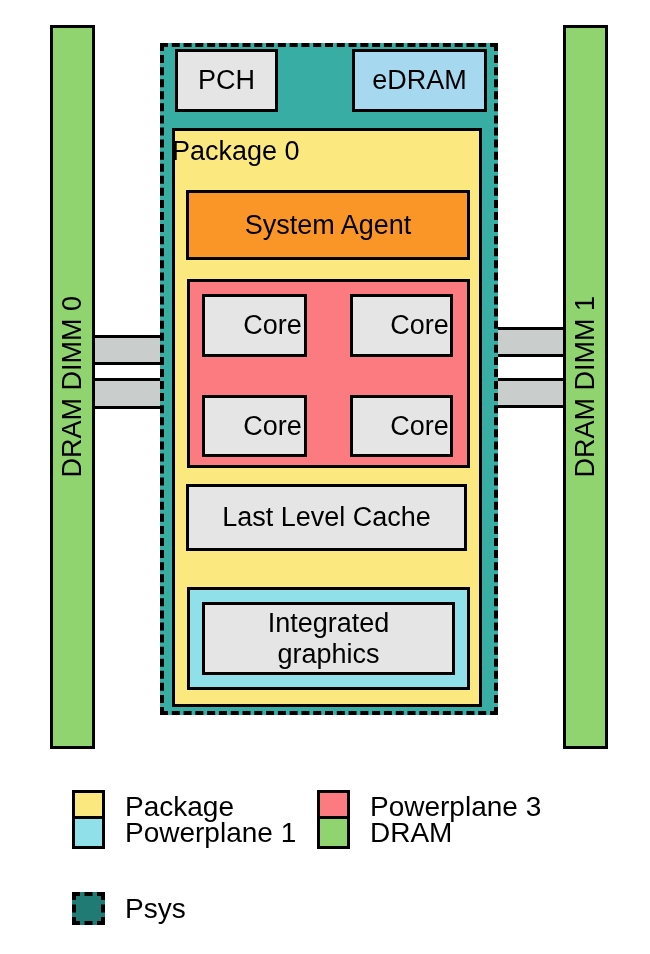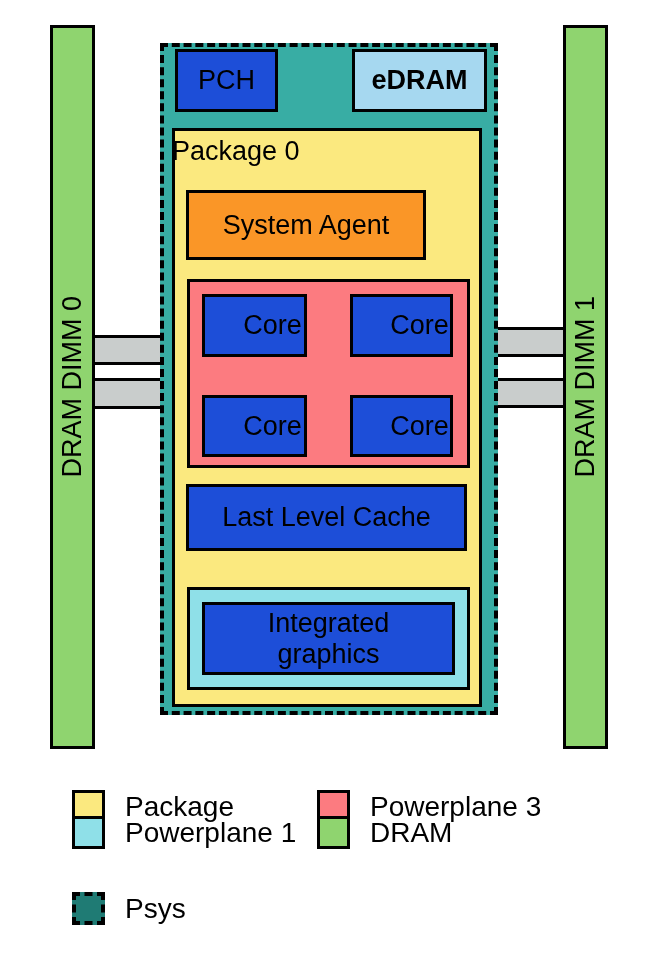--- a/index.html
+++ b/index.html
@@ -18,28 +18,28 @@
   .bus-l1 { left:92px;  top:335px; width:72px; height:30px; }
   .bus-l2 { left:92px;  top:378px; width:72px; height:31px; }
   .bus-r1 { left:494px; top:327px; width:72px; height:30px; }
   .bus-r2 { left:494px; top:378px; width:72px; height:30px; }
 
   
   .psys { left:160px; top:43px; width:338px; height:672px; background:#38ADA4; border:4px dashed #000; z-index:2; }
 
   
   .box { border:3px solid #000; display:flex; flex-direction:column; align-items:center; justify-content:center; text-align:center; font-size:27px; line-height:31px; z-index:4; }
-  .gray   { background:#1d4ed8; }
+  .gray   { background:#e5e5e5; }
   .pch    { left:175px; top:49px; width:103px; height:63px; }
-  .edram  { left:352px; top:49px; width:135px; height:63px; background:#A6D8F0;font-weight:bold; }
+  .edram  { left:352px; top:49px; width:135px; height:63px; background:#A6D8F0; }
 
   .package { left:172px; top:128px; width:310px; height:579px; background:#FBE97F; border:3px solid #000; z-index:3; }
   .package-title { left:172px; top:136px; width:310px; text-align:left; font-size:27px; z-index:4; }
 
-  .sysagent { left:186px; top:190px; width:240px; height:70px; background:#FA9627; }
+  .sysagent { left:186px; top:190px; width:284px; height:70px; background:#FA9627; }
   .pp0 { left:187px; top:279px; width:283px; height:189px; background:#FC7B80; border:3px solid #000; z-index:4; }
   .core { z-index:5;padding-left:36px; }
   .core-tl { left:202px; top:294px; width:105px; height:63px; }
   .core-tr { left:350px; top:294px; width:103px; height:63px; }
   .core-bl { left:202px; top:395px; width:105px; height:62px; }
   .core-br { left:350px; top:395px; width:103px; height:62px; }
 
   .llc { left:186px; top:484px; width:281px; height:67px; }
   .pp1 { left:187px; top:587px; width:283px; height:103px; background:#8FE0E8; border:3px solid #000; z-index:4; }
   .igpu { left:202px; top:602px; width:253px; height:73px; z-index:5; }

